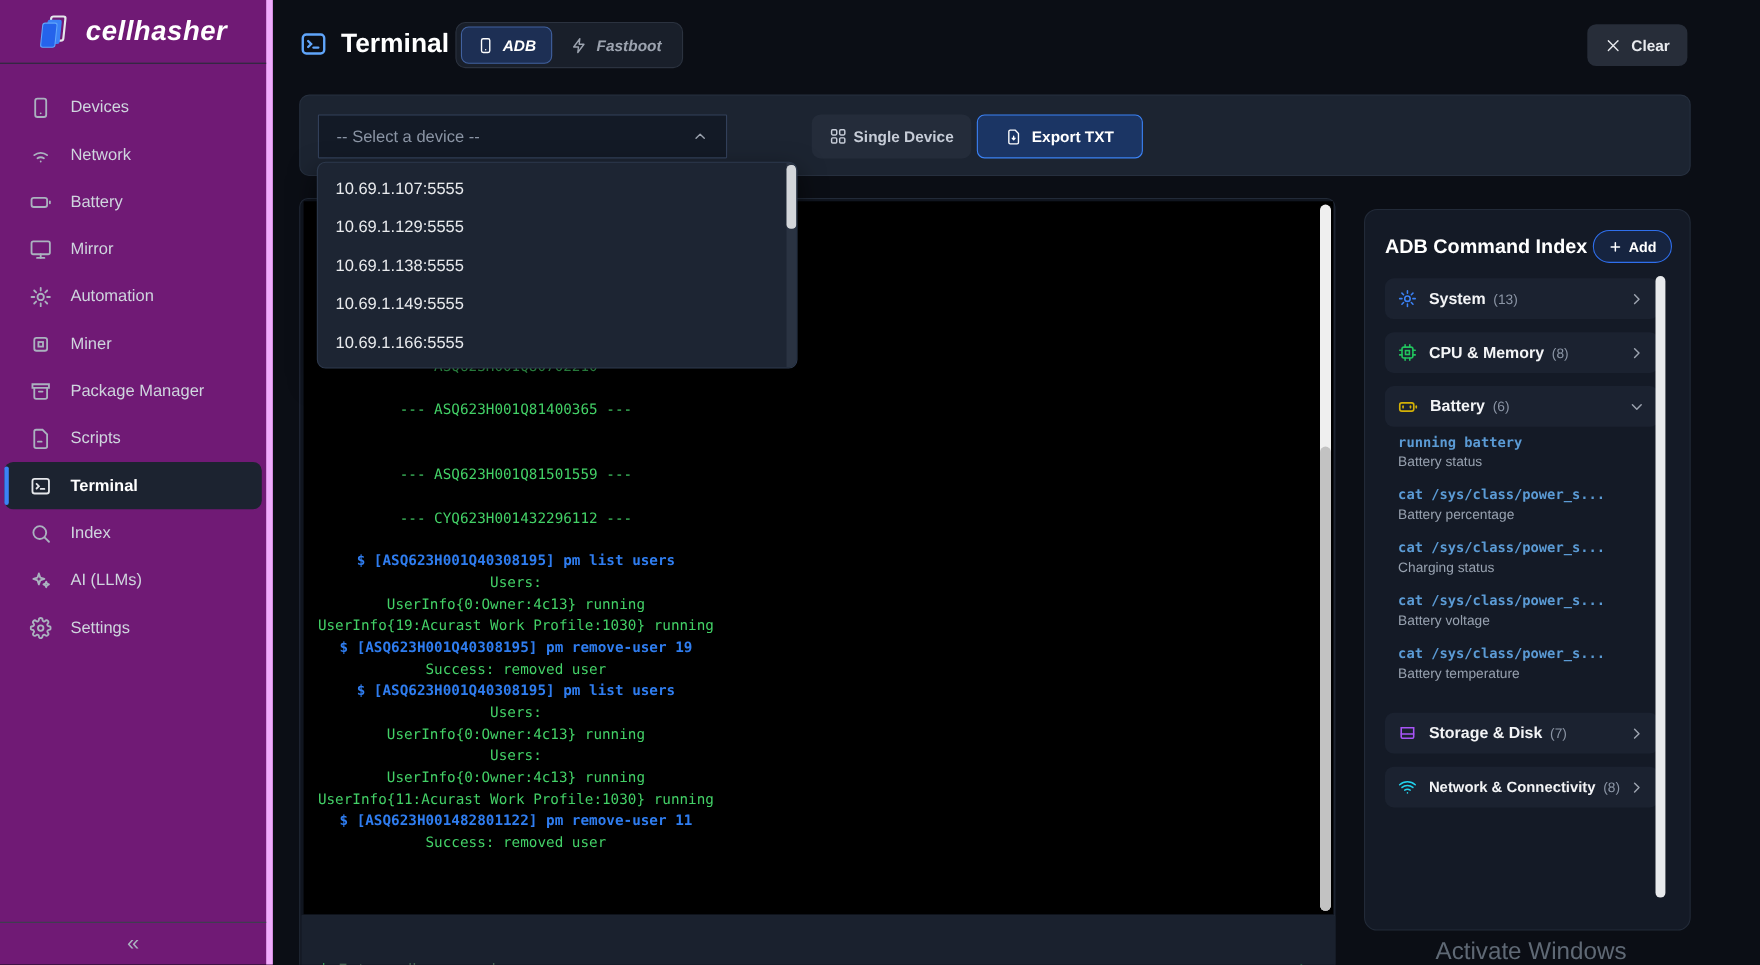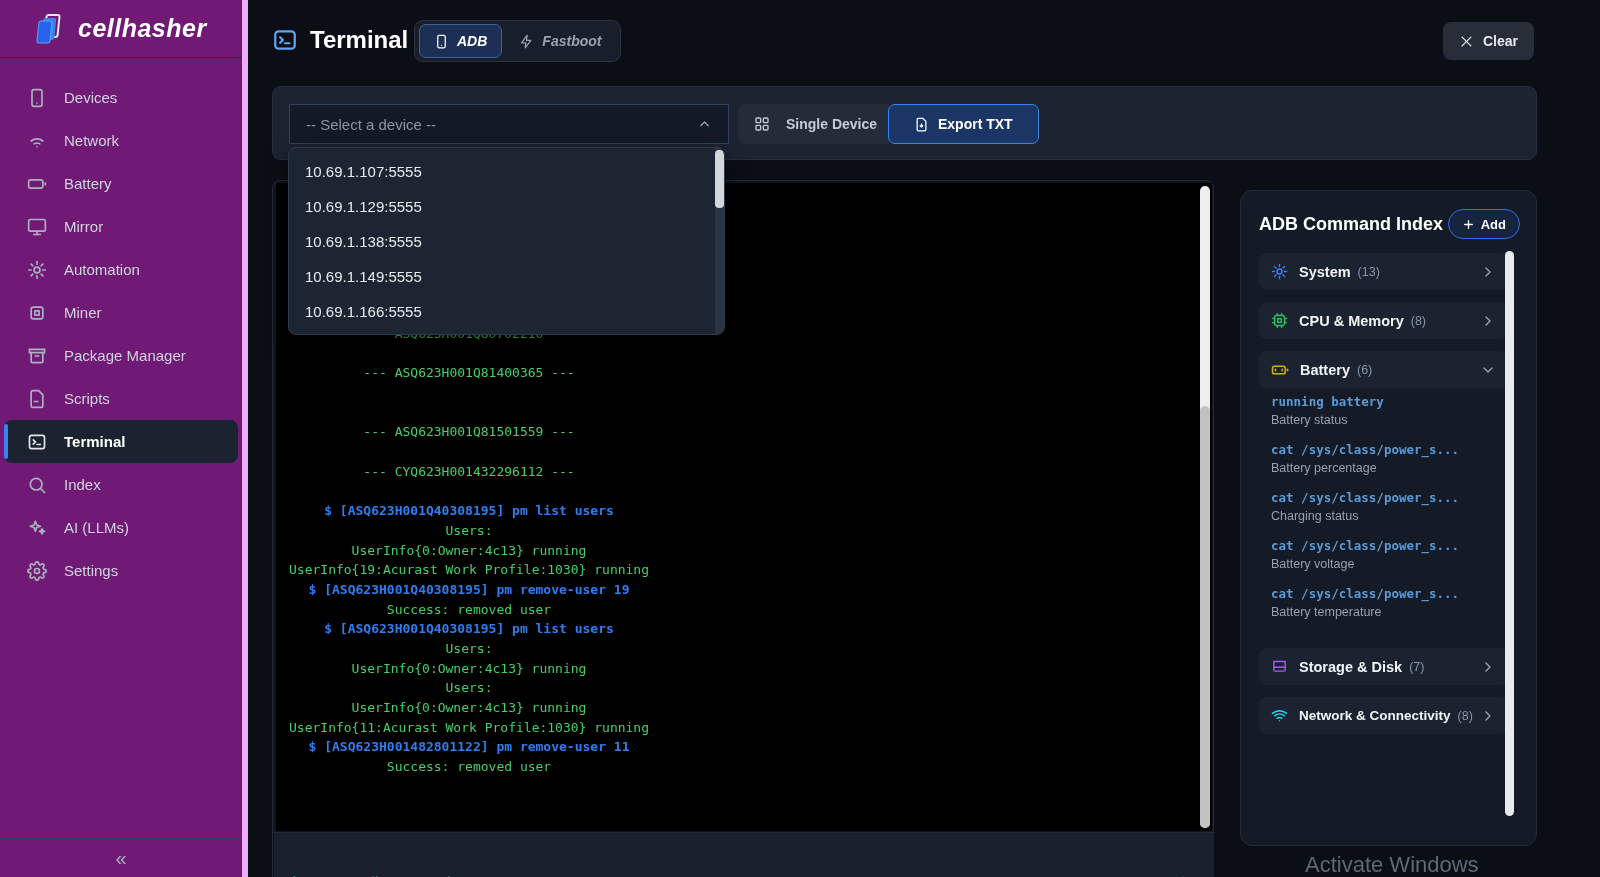--- a/index.html
+++ b/index.html
@@ -64,27 +64,27 @@
     display:flex; align-items:center; gap:9px; background:#272d39; border-radius:8px;
     color:#e8eaee; font-size:14px; font-weight:700; cursor:pointer;
   }
 
   
   .device-card {
     position:absolute; left:272px; top:86px; width:1265px; height:74px;
     background:#1c2431; border:1px solid #262f3e; border-radius:9px;
   }
   .select-box {
-    position:absolute; left:16px; top:17px; width:440px; height:40px;
+    position:absolute; left:16px; top:17px; width:372px; height:40px;
     background:#131a26; border:1px solid #32405a; border-radius:1px;
     display:flex; align-items:center; justify-content:space-between;
     padding:0 16px; color:#8b95a5; font-size:15px; cursor:pointer;
   }
   .btn-muted {
-    position:absolute; top:17px; height:40px; display:flex; align-items:center; gap:16px;
+    position:absolute; top:17px; height:40px; display:flex; align-items:center; gap:6px;
     padding:0 16px; background:#242c3a; border-radius:8px; color:#c6ccd7;
     font-size:14px; font-weight:700; cursor:pointer;justify-content:flex-end;
   }
   .btn-primary {
     position:absolute; top:17px; height:40px; display:flex; align-items:center; gap:9px;
     padding:0 25px; background:#1b3564; border:1.5px solid #3b82f6; border-radius:7px;
     color:#ffffff; font-size:14px; font-weight:700; cursor:pointer;
   }
 
   

